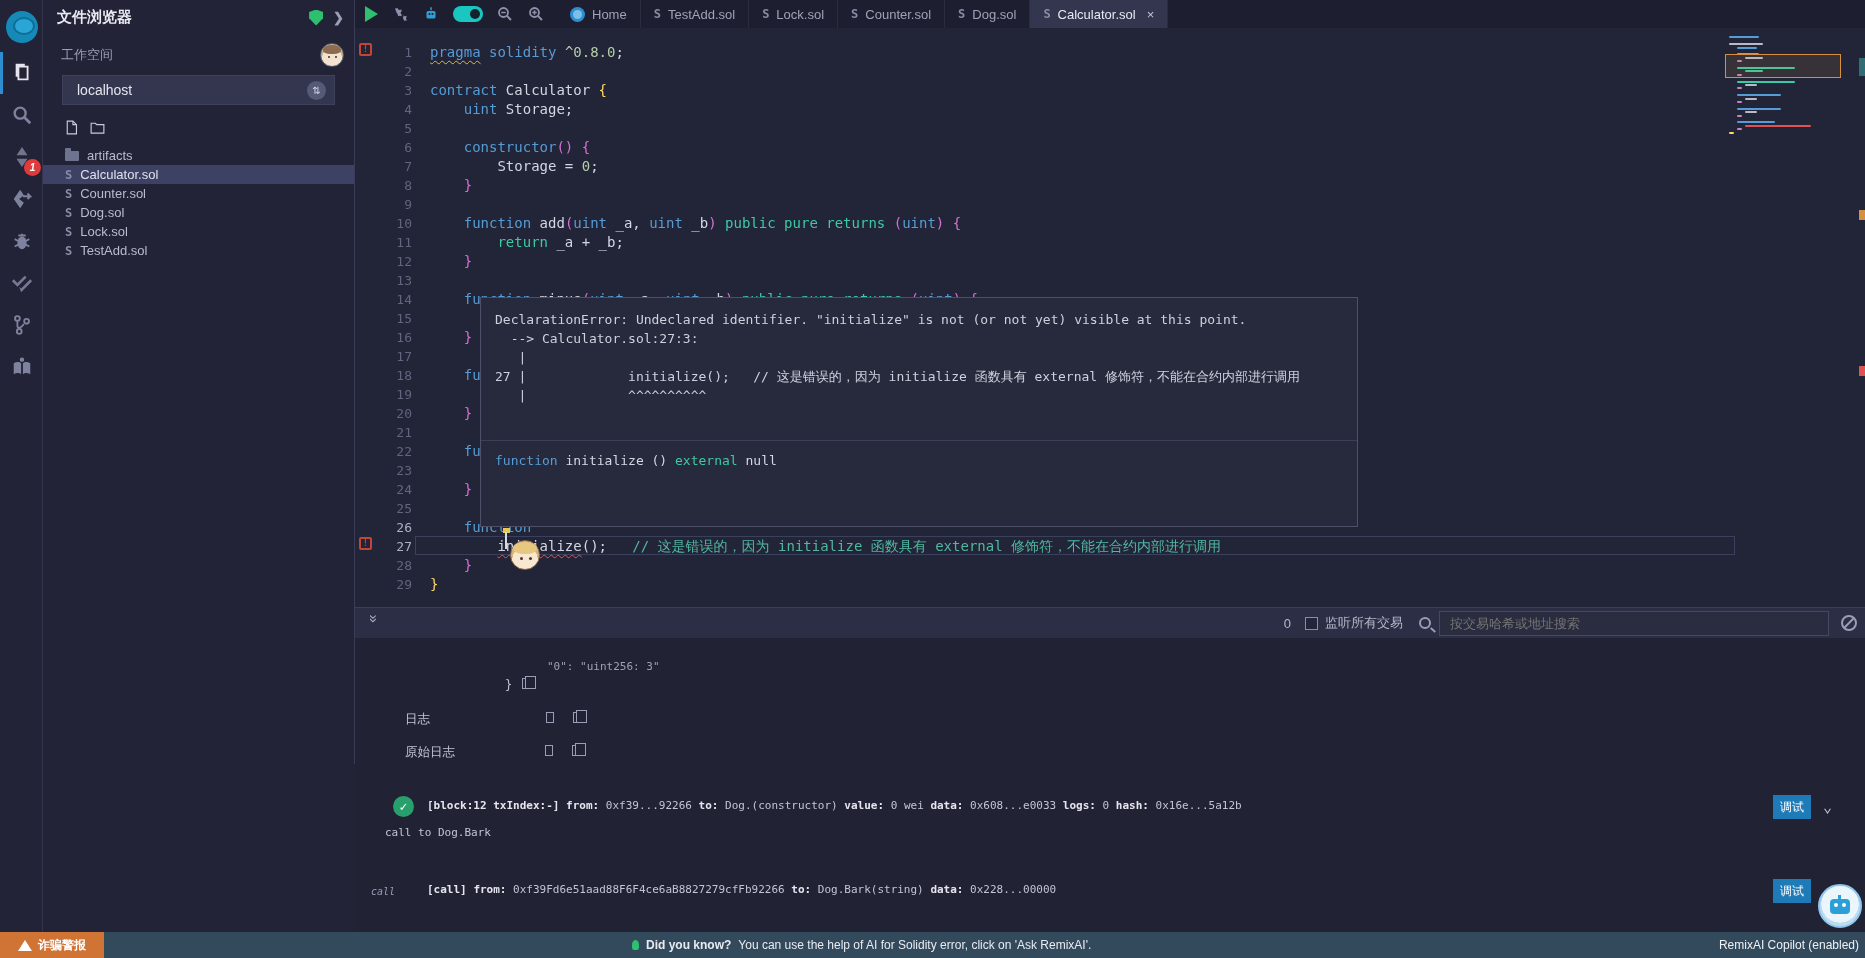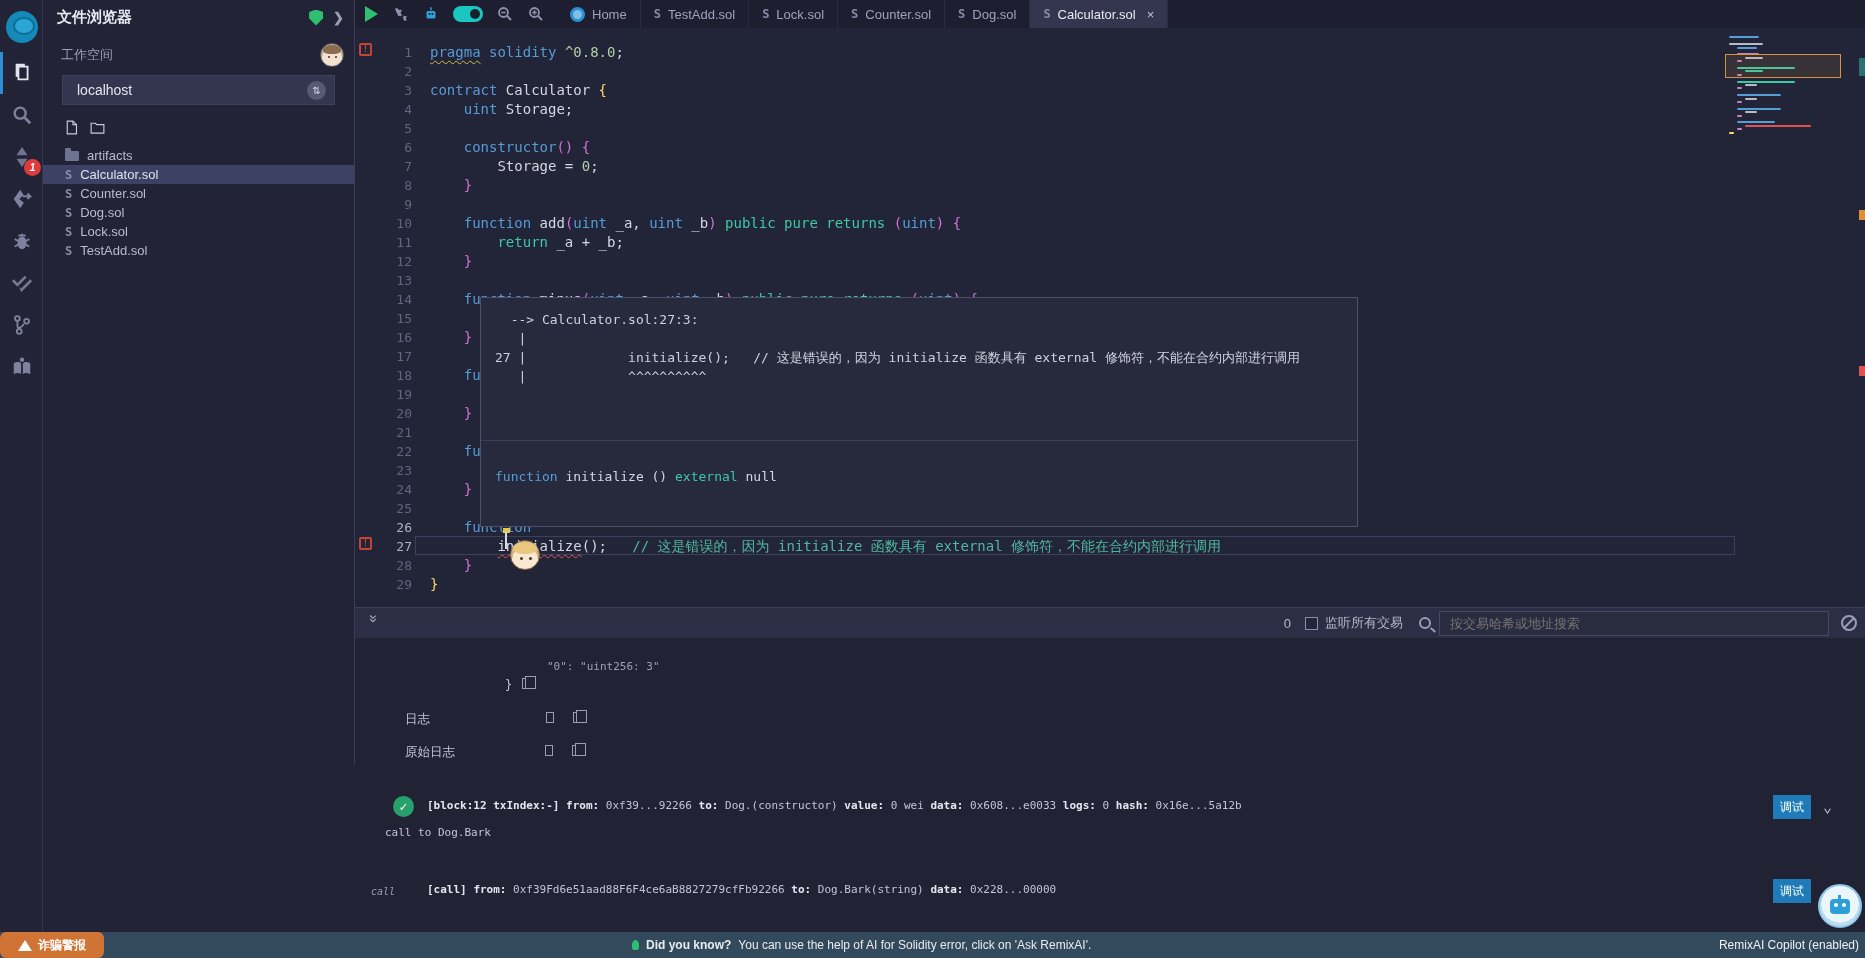--- a/index.html
+++ b/index.html
@@ -81,21 +81,21 @@
   #cursor-ibeam { position:absolute; width:2px; height:17px; background:#d8d9e2; }
   #cursor-flag { position:absolute; width:7px; height:5px; background:#e8c84a; }
   #ai-pet { position:absolute; width:30px; height:30px; border-radius:50%;
      background: radial-gradient(circle at 50% 66%, #f8e8d2 0 54%, #d9b37c 55% 100%); border:1px solid #8c6b4f; }
   #ai-pet:before { content:""; position:absolute; left:2px; top:1px; width:24px; height:12px; border-radius:50% 50% 45% 45%; background:#e8c87e; }
   #ai-pet:after { content:""; position:absolute; left:9px; top:16px; width:3px; height:3px; border-radius:50%; background:#4a3a2c; box-shadow:9px 0 0 #4a3a2c; }
   
   #tooltip { left:480px; top:297px; width:878px; height:230px; background:#272a3c; border:1px solid #4d5068;
      z-index:40; font-family:"DejaVu Sans Mono",monospace; font-size:13px; color:#ced0dd; }
   #tt-main { padding:12px 14px; line-height:19px; white-space:pre; height:142px; }
-  #tt-sig { border-top:1px solid #3c3f57; padding:28px 14px; white-space:pre; }
+  #tt-sig { border-top:1px solid #3c3f57; padding:12px 14px; white-space:pre; }
   #tt-action { border-top:1px solid #3c3f57; background:#20222f; padding:9px 14px; font-size:12.5px; display:flex; gap:26px; }
   #tt-action .link { color:#3f9ae5; font-weight:bold; }
   #tt-action .nofix { color:#e8e9f1; font-weight:bold; }
   
   #terminal { left:355px; top:607px; width:1510px; height:325px; background:#212234; z-index:10; }
   #term-header { height:31px; background:#2b2e45; border-top:1px solid #3c3f5c; display:flex; align-items:center; padding:0 8px 0 10px; }
   .dbl-chev { color:#aeb1c5; font-size:15px; transform:rotate(90deg); width:18px; }
   #term-header .spacer { flex:1; }
   #term-count { color:#b6b9cb; font-size:13px; margin-right:14px; }
   .chk { width:13px; height:13px; border:1px solid #8a8da8; background:#23253a; margin-right:7px; }
@@ -123,21 +123,21 @@
   
   #chat-bubble { left:1818px; top:884px; width:44px; height:44px; border-radius:50%; z-index:50;
      background: radial-gradient(circle at 50% 45%, #eaf5fc 0 62%, #bcdcf2 63% 100%); border:2px solid #8ec6ec;
      display:flex; align-items:center; justify-content:center; }
   #chat-bubble .bot { width:20px; height:15px; background:#2e9fd6; border-radius:4px; position:relative; }
   #chat-bubble .bot:before { content:""; position:absolute; left:4px; top:4px; width:4px; height:4px; border-radius:50%; background:#fff; box-shadow:8px 0 0 #fff; }
   #chat-bubble .bot:after { content:""; position:absolute; left:8px; top:-4px; width:3px; height:4px; background:#2e9fd6; }
   
   #status-bar { left:0; top:932px; width:1865px; height:26px; background:#33495c; z-index:60; display:flex; align-items:center; }
   #scam { width:104px; height:26px; background:#cf7435; color:#fff; font-size:12px; font-weight:bold;
-     display:flex; align-items:center; justify-content:center; gap:6px;border-radius:6px; }
+     display:flex; align-items:center; justify-content:center; gap:6px; }
   .warn-tri { width:0; height:0; border-left:7px solid transparent; border-right:7px solid transparent; border-bottom:11px solid #fff; position:relative; }
   #tip-group { display:flex; align-items:center; gap:7px; margin-left:528px; color:#e8ecf1; font-size:12px; }
   .bulb { width:7px; height:10px; background:#2fbf71; border-radius:50% 50% 30% 30%; }
   #tip-group b { font-size:12px; }
   #copilot { margin-left:auto; margin-right:6px; color:#eef1f5; font-size:12px; }
 </style>
 </head>
 <body>
 
 <div id="icon-rail" class="abs">
@@ -367,21 +367,21 @@
     <div class="ruler-mark" style="top:30px;height:18px;background:#3aa0a0;opacity:.6"></div>
     <div class="ruler-mark" style="top:182px;height:10px;background:#d79040"></div>
     <div class="ruler-mark" style="top:338px;height:10px;background:#e05252"></div>
   </div>
   <div id="cursor-flag" style="left:148px; top:500px;"></div>
   <div id="cursor-ibeam" style="left:150px; top:504px;"></div>
   <div id="ai-pet" style="left:155px; top:512px;"></div>
 </div>
 
 <div id="tooltip" class="abs">
-  <div id="tt-main"><div>  --&gt; Calculator.sol:27:3:</div><div>   |</div><div>27 |             initialize();   // 这是错误的，因为 initialize 函数具有 external 修饰符，不能在合约内部进行调用</div><div>   |             ^^^^^^^^^^</div></div>
+  <div id="tt-main"><div>DeclarationError: Undeclared identifier. "initialize" is not (or not yet) visible at this point.</div><div>  --&gt; Calculator.sol:27:3:</div><div>   |</div><div>27 |             initialize();   // 这是错误的，因为 initialize 函数具有 external 修饰符，不能在合约内部进行调用</div><div>   |             ^^^^^^^^^^</div></div>
   <div id="tt-sig"><span class="s-k">function</span><span class="s-w"> initialize () </span><span class="s-m">external</span><span class="s-w"> null</span></div>
 </div>
 
 <div id="terminal" class="abs">
   <div id="term-header">
     <span class="dbl-chev">»</span>
     <span class="spacer"></span>
     <span id="term-count">0</span>
     <span class="chk"></span>
     <span id="listen-label">监听所有交易</span>

